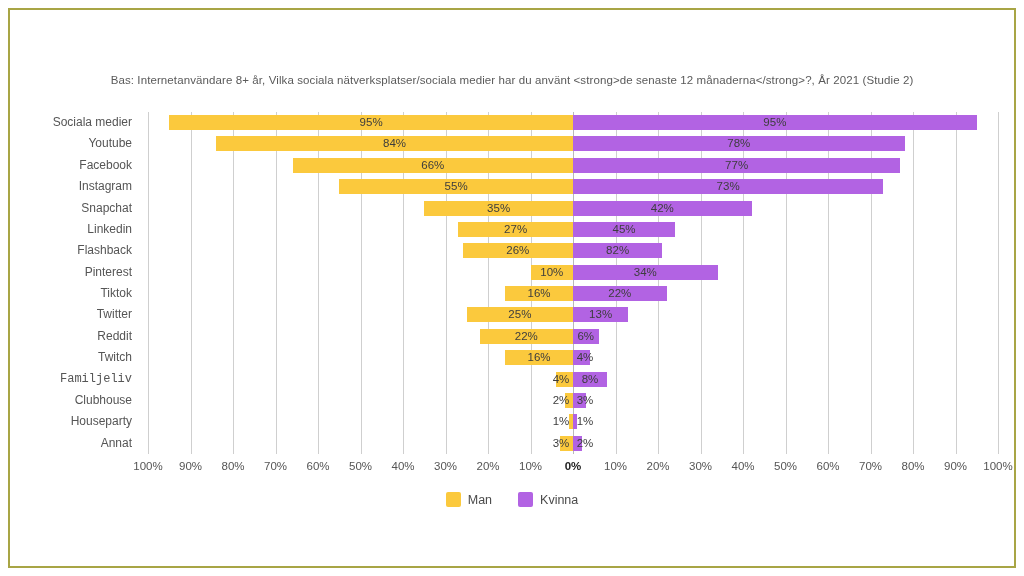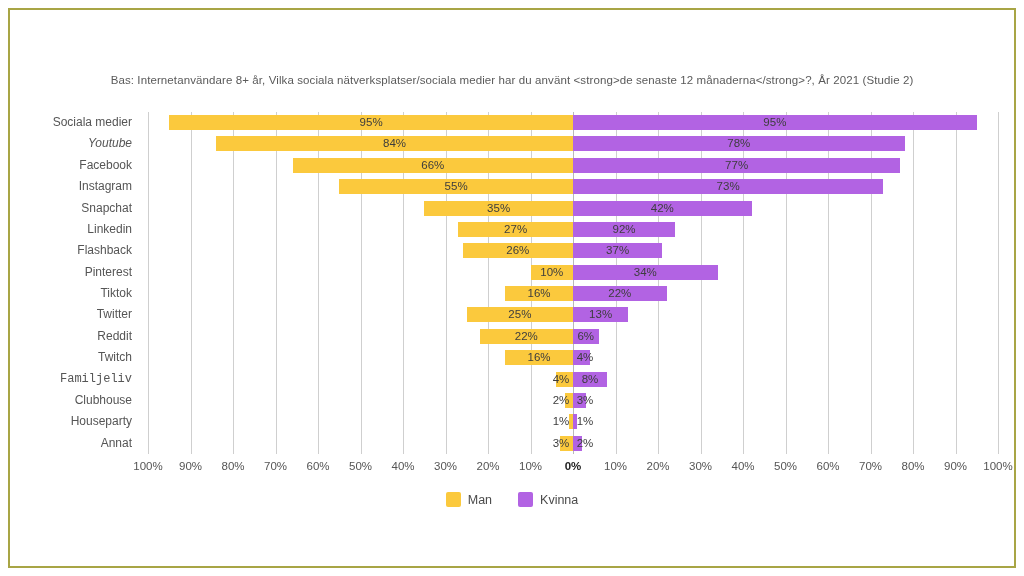--- a/index.html
+++ b/index.html
@@ -112,21 +112,21 @@
 </style>
 </head>
 <body>
 
 <div id="frame">
 
   <div id="chart-title">Bas: Internetanvändare 8+ år, Vilka sociala nätverksplatser/sociala medier har du använt &lt;strong&gt;de senaste 12 månaderna&lt;/strong&gt;?, År 2021 (Studie 2)</div>
 
   <div id="catlabels">
       <div class="catlabel" style="top: 0px;">Sociala medier</div>
-      <div class="catlabel" style="top: 21.375px; font-style: italic;">Youtube</div>
+      <div class="catlabel" style="top: 21.375px;">Youtube</div>
       <div class="catlabel" style="top: 42.75px;">Facebook</div>
       <div class="catlabel" style="top: 64.125px;">Instagram</div>
       <div class="catlabel" style="top: 85.5px; margin-left: 41px;">Snapchat</div>
       <div class="catlabel" style="top: 106.875px;">Linkedin</div>
       <div class="catlabel" style="top: 128.25px;">Flashback</div>
       <div class="catlabel" style="top: 149.625px;">Pinterest</div>
       <div class="catlabel" style="top: 171px;">Tiktok</div>
       <div class="catlabel" style="top: 192.375px;">Twitter</div>
       <div class="catlabel" style="top: 213.75px;">Reddit</div>
       <div class="catlabel" style="top: 235.125px;">Twitch</div>
@@ -188,27 +188,27 @@
         <div class="row" style="top: 85.5px;">
           <div class="bar left" style="left: 276.25px; width: 148.75px; background: rgb(251, 201, 61);"></div>
           <div class="barlabel" style="left: 276.25px; width: 148.75px;">35%</div>
           <div class="bar right" style="left: 425px; width: 178.5px; background: rgb(178, 99, 227);"></div>
           <div class="barlabel" style="left: 425px; width: 178.5px;">42%</div>
         </div>
         <div class="row" style="top: 106.875px;">
           <div class="bar left" style="left: 310.25px; width: 114.75px; background: rgb(251, 201, 61);"></div>
           <div class="barlabel" style="left: 310.25px; width: 114.75px;">27%</div>
           <div class="bar right" style="left: 425px; width: 102px; background: rgb(178, 99, 227);"></div>
-          <div class="barlabel" style="left: 425px; width: 102px;">92%</div>
+          <div class="barlabel" style="left: 425px; width: 102px;">45%</div>
         </div>
         <div class="row" style="top: 128.25px;">
           <div class="bar left" style="left: 314.5px; width: 110.5px; background: rgb(251, 201, 61);"></div>
           <div class="barlabel" style="left: 314.5px; width: 110.5px;">26%</div>
           <div class="bar right" style="left: 425px; width: 89.25px; background: rgb(178, 99, 227);"></div>
-          <div class="barlabel" style="left: 425px; width: 89.25px;">37%</div>
+          <div class="barlabel" style="left: 425px; width: 89.25px;">82%</div>
         </div>
         <div class="row" style="top: 149.625px;">
           <div class="bar left" style="left: 382.5px; width: 42.5px; background: rgb(251, 201, 61);"></div>
           <div class="barlabel" style="left: 382.5px; width: 42.5px;">10%</div>
           <div class="bar right" style="left: 425px; width: 144.5px; background: rgb(178, 99, 227);"></div>
           <div class="barlabel" style="left: 425px; width: 144.5px;">34%</div>
         </div>
         <div class="row" style="top: 171px;">
           <div class="bar left" style="left: 357px; width: 68px; background: rgb(251, 201, 61);"></div>
           <div class="barlabel" style="left: 357px; width: 68px;">16%</div>

